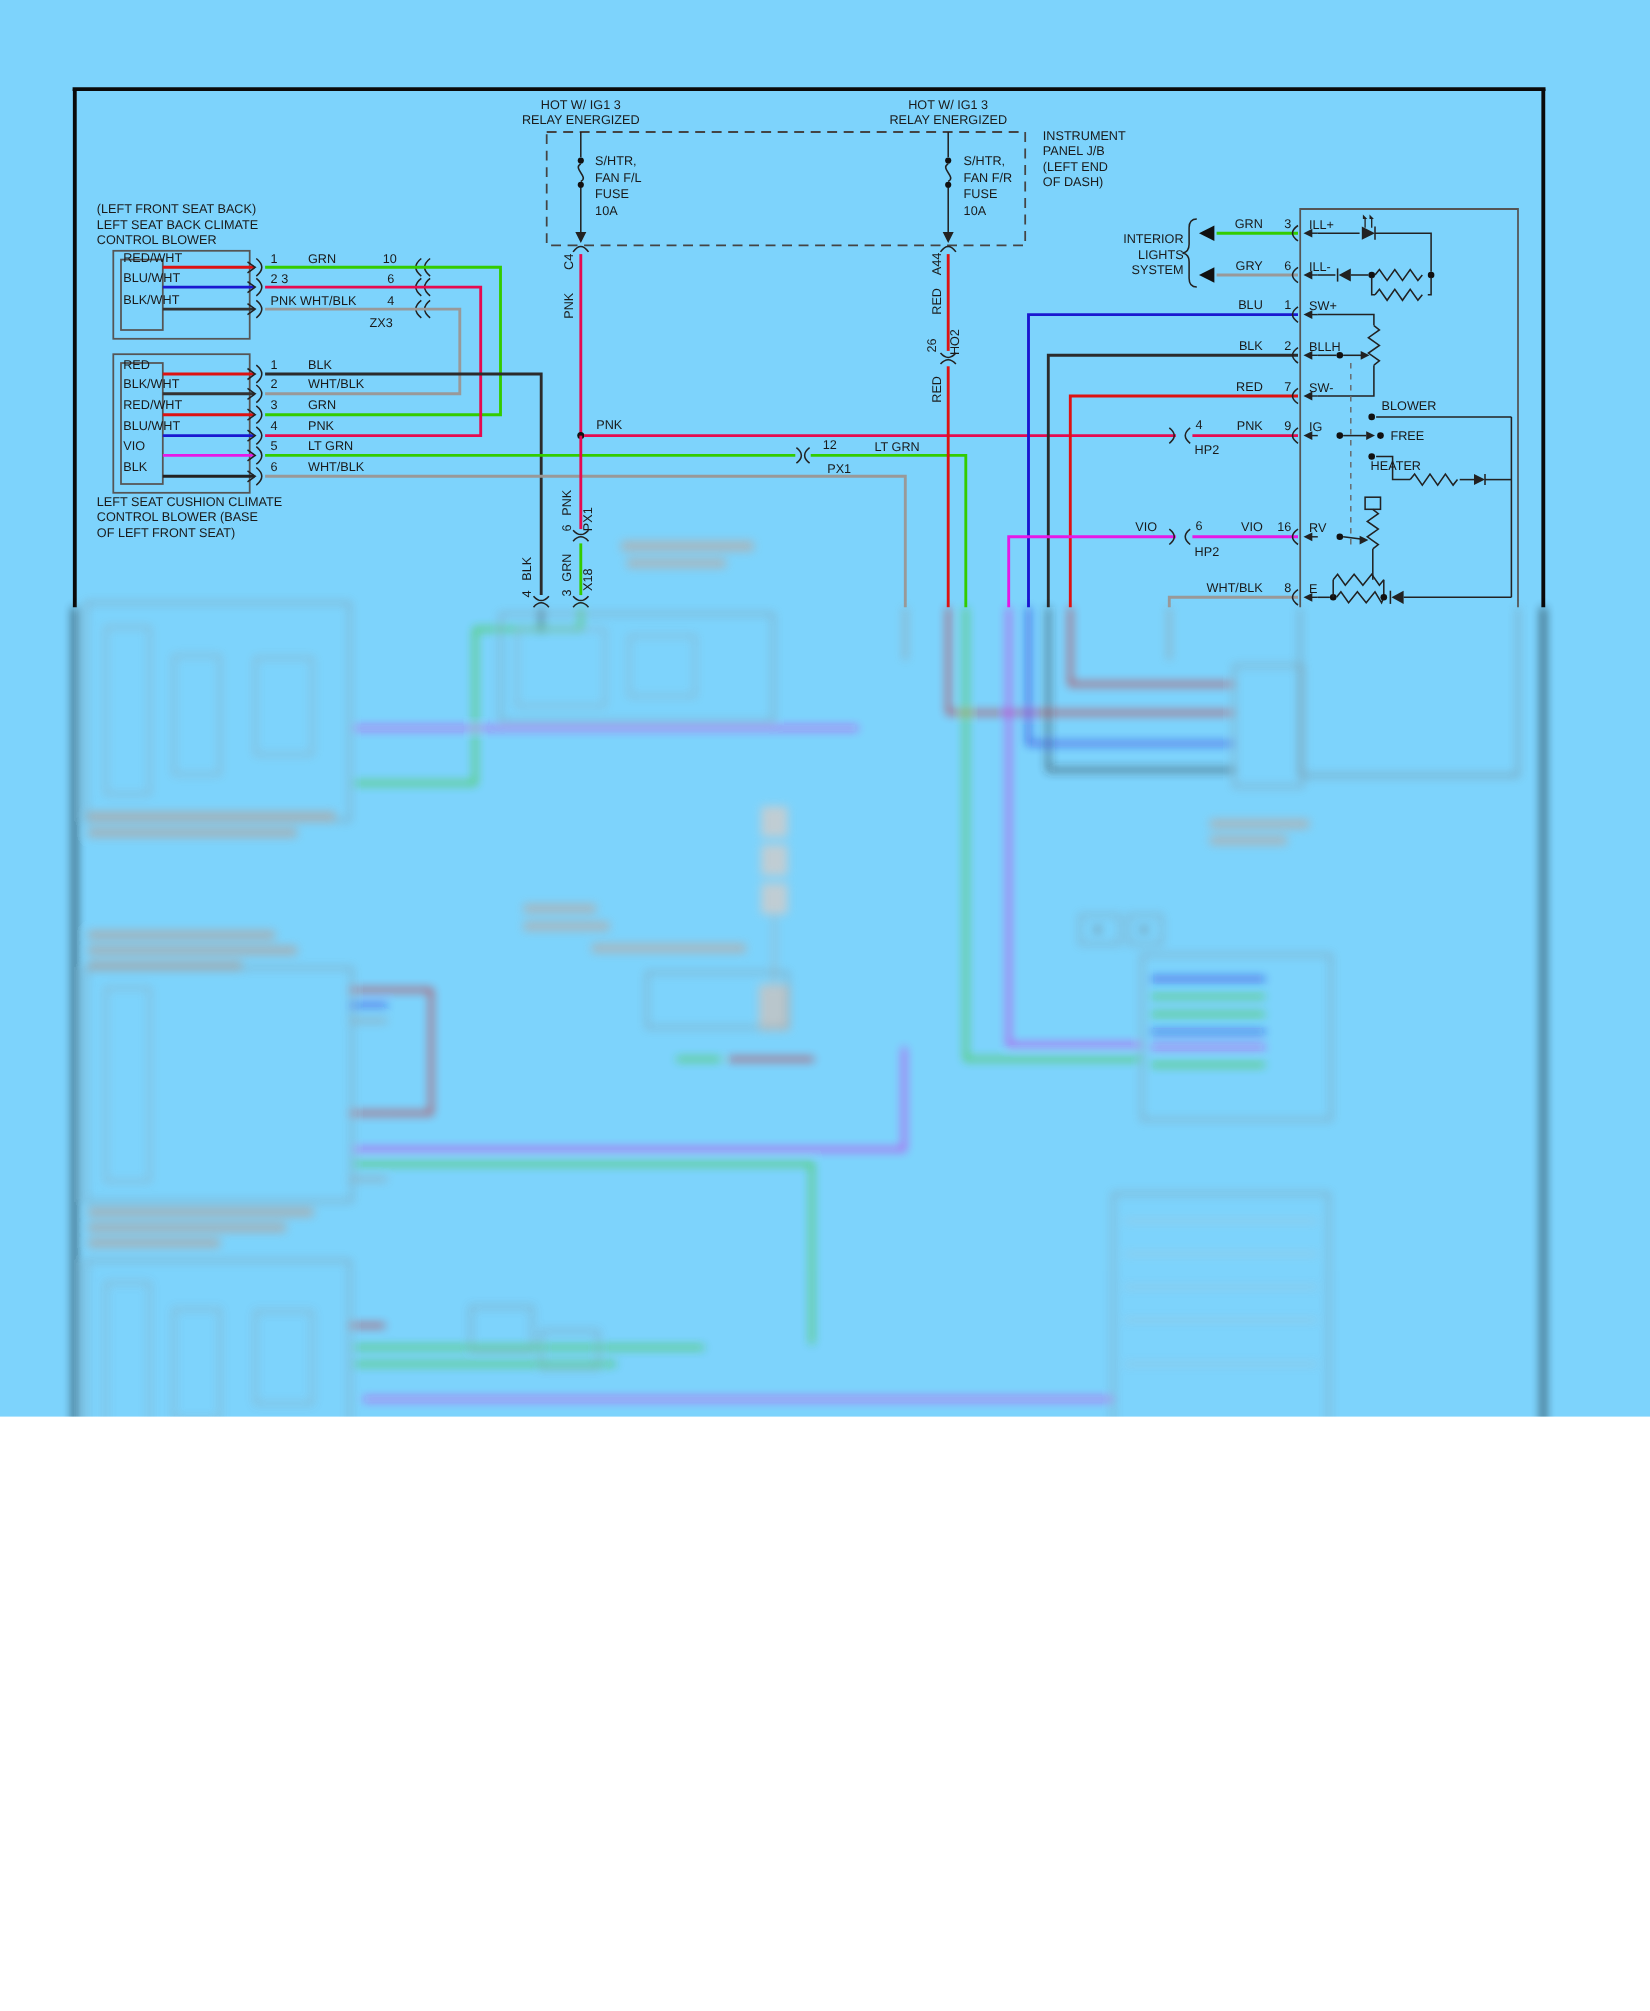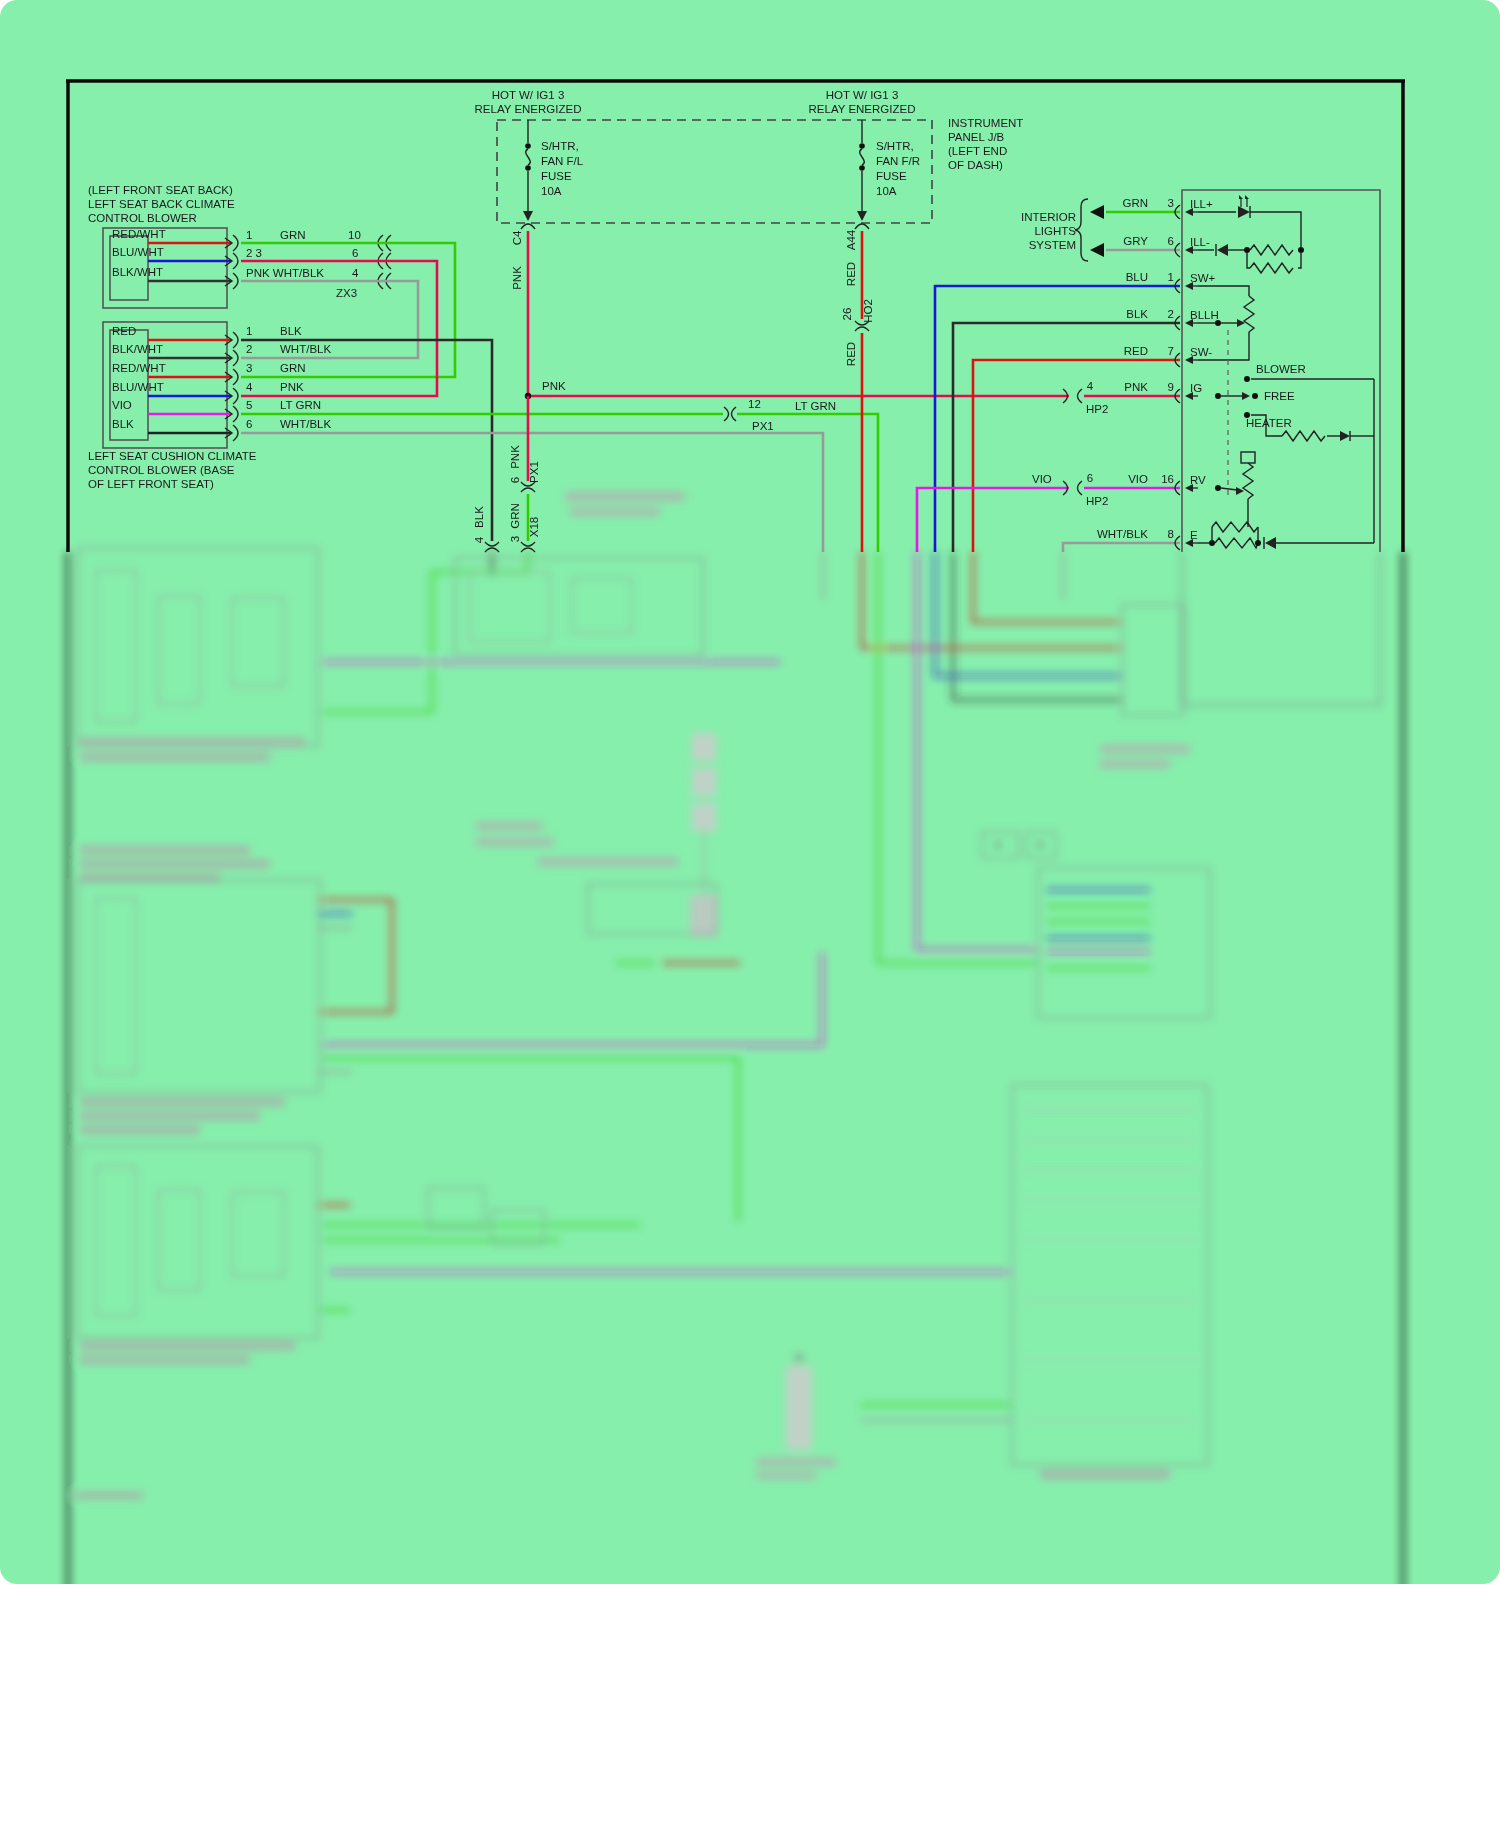--- a/index.html
+++ b/index.html
@@ -1,16 +1,16 @@
 <!DOCTYPE html>
 <html><head>
 <meta charset="utf-8">
 <style>
   html,body{margin:0;padding:0;background:#ffffff;}
-  #stage{position:relative;width:1500px;height:1584px;background:#86efac;overflow:hidden;border-radius:17px;}
+  #stage{position:relative;width:1500px;height:1288px;background:#7dd3fc;overflow:hidden;}
   svg text{font-family:"Liberation Sans","DejaVu Sans",sans-serif;font-size:11.5px;fill:#1a1a1a;}
   svg .tm{text-anchor:middle}
   svg .te{text-anchor:end}
   svg .w{fill:none;stroke-width:2.6;stroke-linecap:butt}
   svg .sym{fill:none;stroke:#222;stroke-width:1.4}
   svg .box{fill:none;stroke:#555;stroke-width:1.6}
   svg .dot{fill:#111;stroke:none}
 </style>
 </head>
 <body>

